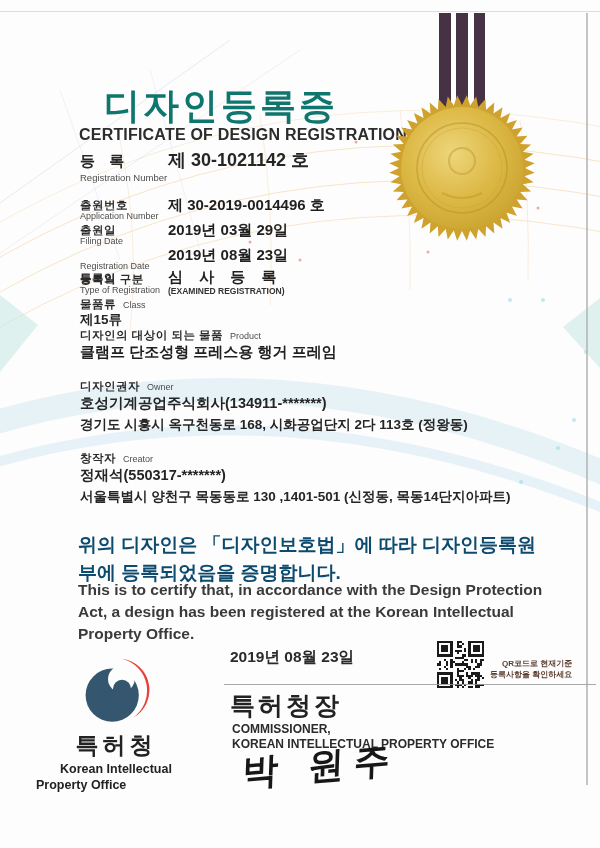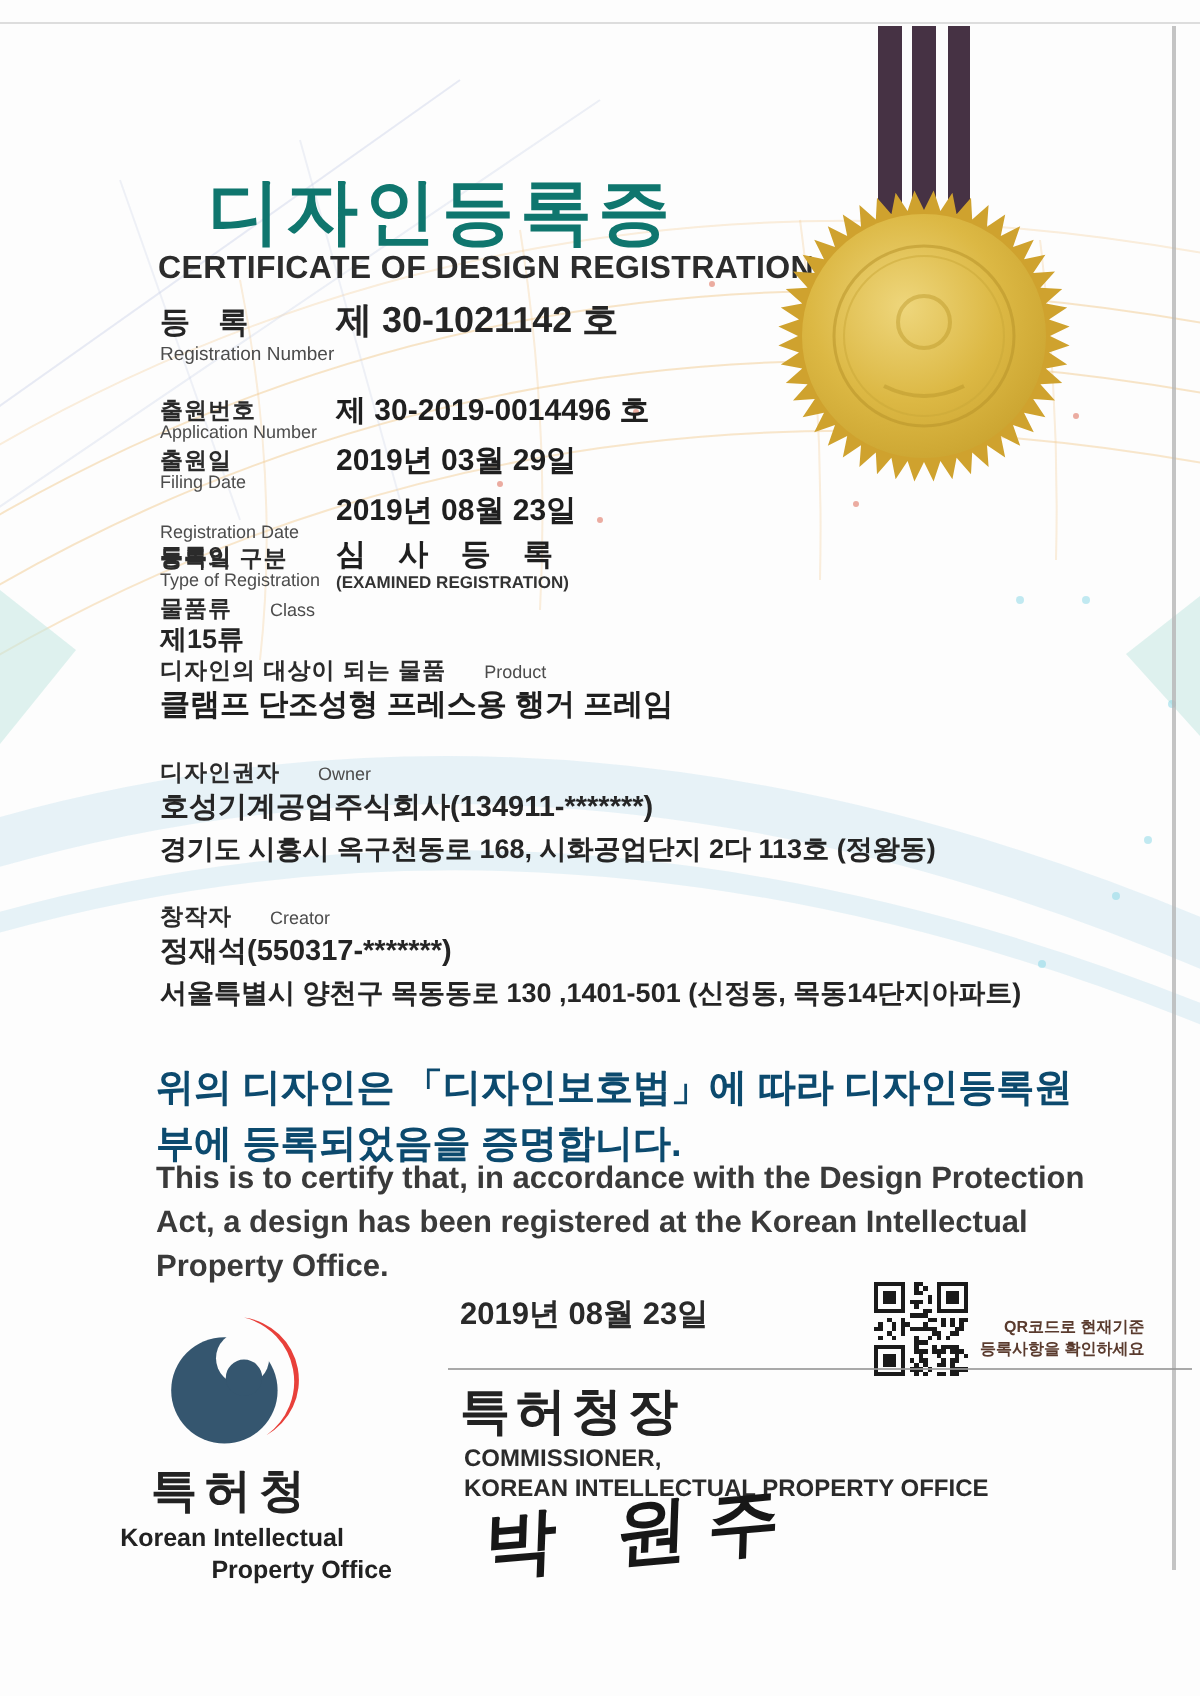--- a/index.html
+++ b/index.html
@@ -15,36 +15,36 @@
   .title-en{left:79px;top:126px;font-size:16px;font-weight:bold;color:#2c2c2c;letter-spacing:.2px;}
 
   .lab-ko{font-size:11.5px;font-weight:bold;color:#2b2b2b;letter-spacing:.5px;}
   .lab-en{font-size:9px;color:#4c4c4c;}
   .val{font-size:15px;font-weight:bold;color:#1f1f1f;}
 
   .reg-ko{left:80px;top:152px;font-size:15px;font-weight:bold;letter-spacing:5px;}
   .reg-en{left:80px;top:172px;font-size:9.5px;color:#4c4c4c;}
   .reg-val{left:168px;top:148px;font-size:18px;font-weight:bold;}
 
-  .cls-line{display:flex;align-items:baseline;gap:19px;}
+  .cls-line{display:flex;align-items:baseline;gap:7px;}
   .statement-ko{left:78px;top:531px;width:474px;font-size:19px;font-weight:bold;line-height:28px;color:#0c4a6e;}
   .statement-en{left:78px;top:579px;width:480px;font-size:15.5px;font-weight:bold;line-height:22px;color:#3a3a3a;}
 
   .issue-date{left:230px;top:647px;font-size:15.5px;font-weight:600;color:#2a2a2a;}
   .qr-note{left:490px;top:658px;font-size:8px;font-weight:bold;line-height:11px;color:#5a3b2e;text-align:right;}
   .hr{left:224px;top:684px;width:372px;height:1px;background:#9a9a9a;opacity:.85;}
   .comm-ko{left:230px;top:689px;font-size:25px;font-weight:bold;letter-spacing:3px;color:#222;}
   .comm-en1{left:232px;top:722px;font-size:12px;font-weight:bold;color:#2b2b2b;}
   .comm-en2{left:232px;top:737px;font-size:12px;font-weight:bold;color:#2b2b2b;}
   .signature{left:242px;top:742px;font-size:36px;font-weight:bold;letter-spacing:10px;color:#171717;
              transform:rotate(-5deg) skewX(-7deg);}
 
   .logo-ko{left:62px;top:730px;width:108px;text-align:center;font-size:23px;font-weight:600;letter-spacing:4px;color:#222;}
   .logo-en1{left:36px;top:762px;width:160px;text-align:center;font-size:12.5px;font-weight:bold;color:#222;}
-  .logo-en2{left:36px;top:778px;width:160px;text-align:right;font-size:12.5px;font-weight:bold;color:#222;}
+  .logo-en2{left:36px;top:778px;width:160px;text-align:left;font-size:12.5px;font-weight:bold;color:#222;}
 
   .ribbon{left:439px;top:13px;width:46px;height:94px;display:flex;justify-content:space-between;z-index:1;}
   .stripe{width:11.5px;height:100%;background:#463244;}
   .seal{left:387px;top:93px;width:150px;height:150px;z-index:2;}
   .qr-box{left:437px;top:641px;width:47px;height:47px;}
 </style>
 </head>
 <body>
 
 <div class="page">

